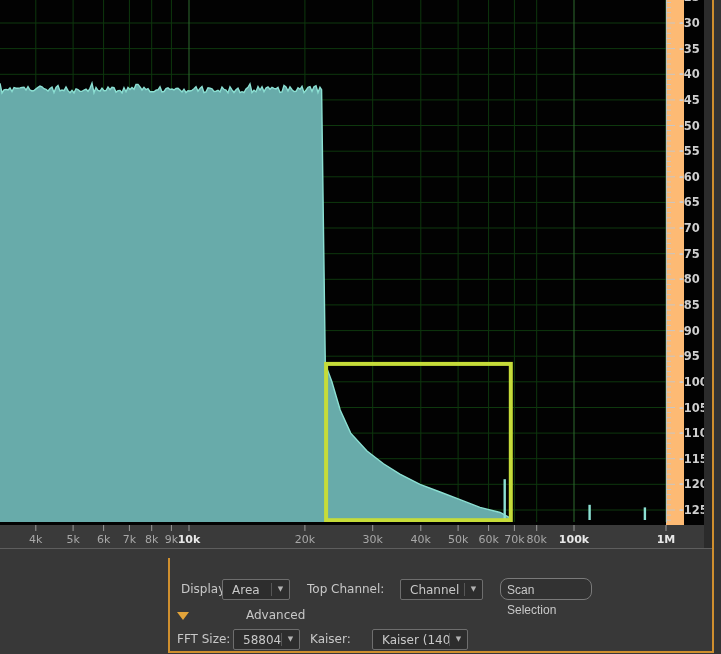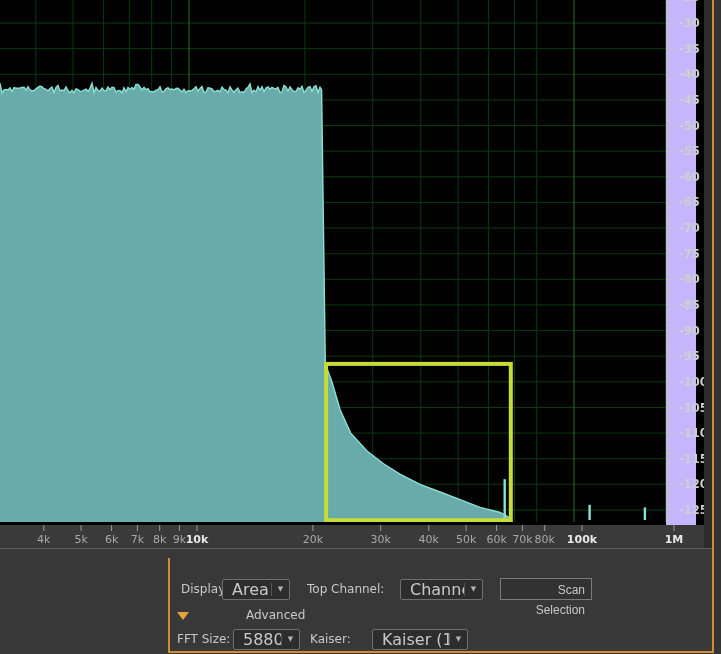--- a/index.html
+++ b/index.html
@@ -1,40 +1,40 @@
 <!DOCTYPE html>
 <html><head>
 <meta charset="utf-8">
 <style>
   html,body{margin:0;padding:0;background:#1e1e1e;}
   #root{position:relative;width:721px;height:654px;overflow:hidden;background:#020202;
         font-family:"DejaVu Sans","Liberation Sans",sans-serif;}
   .abs{position:absolute;}
   
   .plot{left:0;top:0;width:666px;height:525px;background:#020202;}
-  .yruler{left:666px;top:0;width:30px;height:525px;background:#c4b5fd;}
-  .xruler{left:0;top:525px;width:704px;height:23px;background:#3a3a3a;padding-left:8px;}
+  .yruler{left:666px;top:0;width:18px;height:525px;background:#fdba74;}
+  .xruler{left:0;top:525px;width:704px;height:23px;background:#3a3a3a;}
   .rmargin{left:704px;top:0;width:8px;height:654px;background:#2b2b2b;}
   .redge{left:714px;top:0;width:7px;height:654px;background:#343434;}
   .separator{left:0;top:548px;width:712px;height:1px;background:#5e5e5e;}
   
   .orange-right{left:712px;top:0;width:2px;height:652px;background:#cf8f2e;}
   .orange-left{left:168px;top:558px;width:2px;height:94px;background:#cf8f2e;}
   .orange-bottom{left:168px;top:651px;width:546px;height:2px;background:#cf8f2e;}
   
   .panel{left:0;top:549px;width:721px;height:105px;background:#383838;color:#c8c8c8;font-size:12px;}
   .row{position:absolute;left:0;width:721px;height:22px;}
   .lbl{position:absolute;line-height:22px;white-space:nowrap;color:#c8c8c8;}
   .dropdown{position:absolute;height:21px;top:1px;background:#2d2d2d;border:1px solid #6e6e6e;
             border-radius:2px;display:flex;align-items:center;box-sizing:border-box;color:#c8c8c8;}
-  .dropdown .val{flex:1;padding-left:9px;white-space:nowrap;overflow:hidden;font-size:16px;}
+  .dropdown .val{flex:1;padding-left:9px;white-space:nowrap;overflow:hidden;font-size:12px;}
   .dropdown .divider{width:1px;height:13px;background:#565656;}
   .dropdown .arrow{width:17px;text-align:center;font-size:7px;color:#b2b2b2;line-height:19px;}
-  .btn{position:absolute;height:22px;background:#323232;border:1px solid #7a7a7a;border-radius:0;
-       color:#c8c8c8;font-size:12px;line-height:20px;text-align:right;box-sizing:border-box;}
+  .btn{position:absolute;height:22px;background:#323232;border:1px solid #7a7a7a;border-radius:8px;
+       color:#c8c8c8;font-size:12px;line-height:20px;text-align:left;box-sizing:border-box;}
   .disclosure{position:absolute;width:0;height:0;border-left:6px solid transparent;
               border-right:6px solid transparent;border-top:8px solid #e3a43a;}
   .hot{color:#e3a43a;border-bottom:1px dotted #e3a43a;}
   .refgrp{position:absolute;line-height:22px;white-space:nowrap;}
   .refgrp span{display:inline;}
 </style>
 </head>
 <body>
 
 <div id="root">

